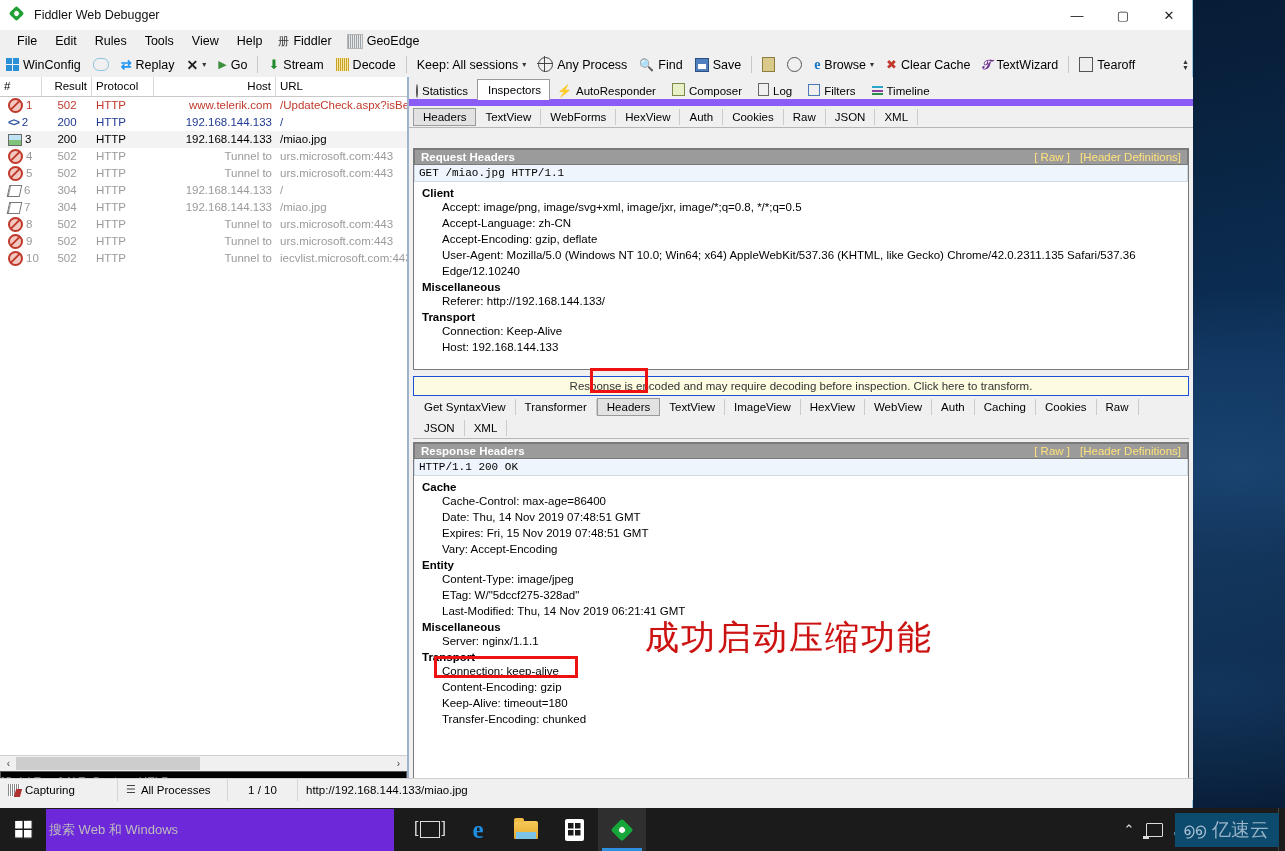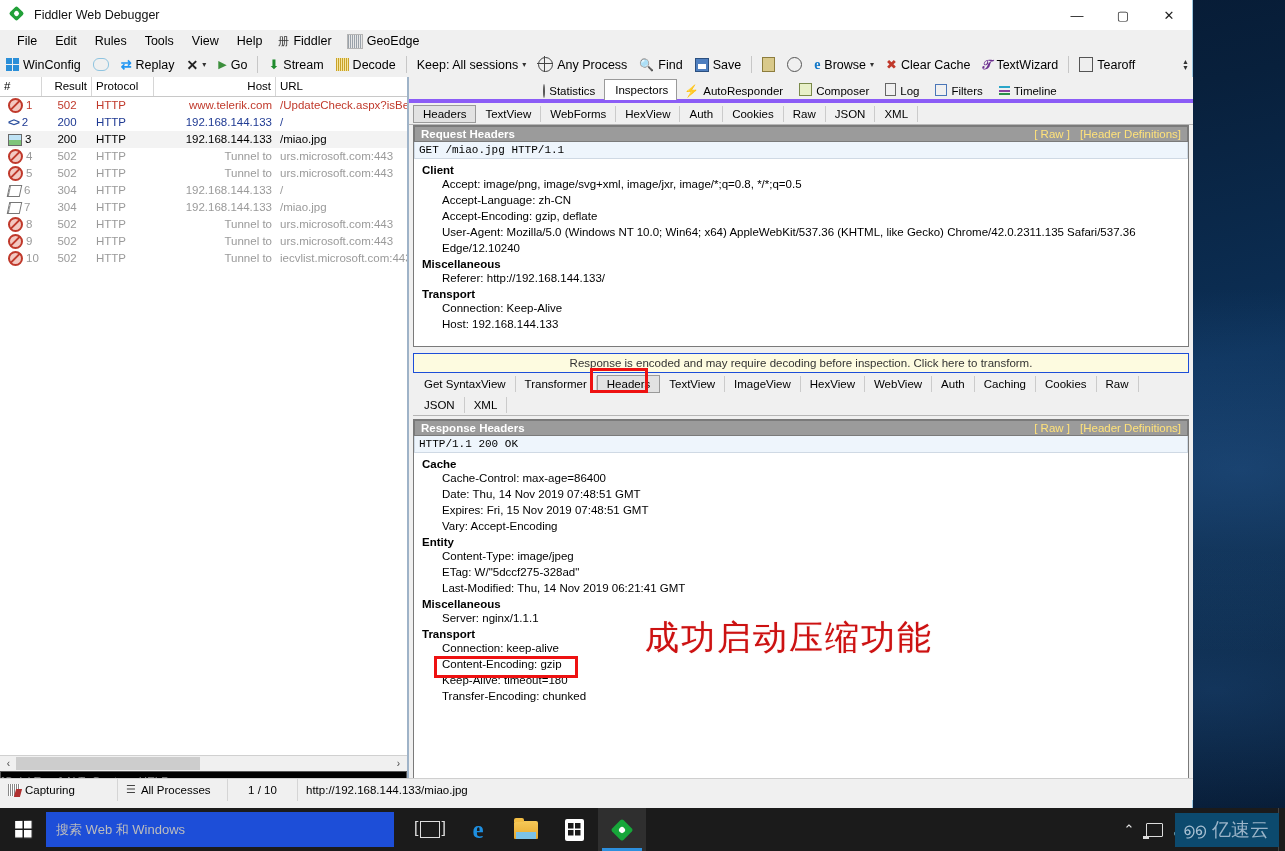--- a/index.html
+++ b/index.html
@@ -210,22 +210,21 @@
     height:19px; background:#000; color:#8a8a8a;
     font-size:11.5px; display:flex; align-items:center; 
     border:1px solid #555; box-sizing:border-box;
   }
 
   
   .right-pane { flex:1; display:flex; flex-direction:column; background:#f0f0f0; }
   .tabs-main {
     height:22px; display:flex; align-items:flex-end; font-size:11.5px;
     background:#f0f0f0;
-    border-bottom:4px solid #8b5cf6;
-    justify-content:center;
+    border-bottom:7px solid #8b5cf6;
   }
   .tab {
     display:flex; align-items:center; gap:4px;
     padding:3px 8px 3px 6px; height:18px; box-sizing:border-box;
     border:1px solid transparent; border-bottom:none;
     color:#000;
   }
   .tab.active {
     background:#fff; border-color:#9a9a9a; height:21px;
     position:relative; top:1px;
@@ -251,21 +250,21 @@
     padding:2px 4px; color:#000;
   }
   .hdr-body {
     background:#fff; font-size:11.5px; color:#000;
     padding:3px 0 0 8px; box-sizing:border-box;
   }
   .hgroup { font-weight:bold; margin-top:2px; }
   .hline { padding-left:20px; line-height:16px; }
 
   .req-panel {
-    margin:0 4px 0 4px; flex:none; height:222px;
+    margin:20px 4px 0 4px; flex:none; height:222px;
     border:1px solid #7a7a7a; background:#fff; box-sizing:border-box;
     overflow:hidden; display:flex; flex-direction:column;
   }
   .resp-area { flex:1; margin:6px 4px 4px 4px; display:flex; flex-direction:column; overflow:hidden;}
   .warn-bar {
     background:#fdfbe0; border:1px solid #1d4ed8;
     height:18px; display:flex; align-items:center; justify-content:center;
     font-size:11.5px; color:#333;
   }
   .resp-panel {
@@ -310,22 +309,22 @@
   .start-glyph {
     width:17px;height:17px;
     background:
       linear-gradient(#fff,#fff) 0 0/7.5px 7.5px no-repeat,
       linear-gradient(#fff,#fff) 9px 0/7.5px 7.5px no-repeat,
       linear-gradient(#fff,#fff) 0 9px/7.5px 7.5px no-repeat,
       linear-gradient(#fff,#fff) 9px 9px/7.5px 7.5px no-repeat;
     transform: perspective(40px) rotateY(-4deg);
   }
   .search-box {
-    width:348px; height:35px; background:#1d4ed8;
-    display:flex; align-items:center; padding-left:10px;
+    width:348px; height:42px; background:#6d28d9;
+    display:flex; align-items:center; padding-left:3px;
     color:#bdbdbd; font-size:13px; box-sizing:border-box;
   }
   .tb-apps { display:flex; align-items:center; height:43px; margin-left:12px; }
   .tb-app { width:48px; height:43px; display:flex; align-items:center; justify-content:center; position:relative;}
   .tb-app.active { background:#2f2f2f; }
   .tb-app.active::after{ content:''; position:absolute; left:4px; right:4px; bottom:0; height:3px; background:#2d8fdd;}
   .ico-taskview { width:18px;height:15px;border:1.6px solid #dedede; position:relative;}
   .ico-taskview::before{content:'[';position:absolute;left:-7px;top:-3px;color:#dedede;font-size:16px;}
   .ico-taskview::after{content:']';position:absolute;right:-7px;top:-3px;color:#dedede;font-size:16px;}
   .ico-edge { color:#1e8fe0; font-size:25px; font-family:"Liberation Serif",serif; font-weight:bold; line-height:1;}

